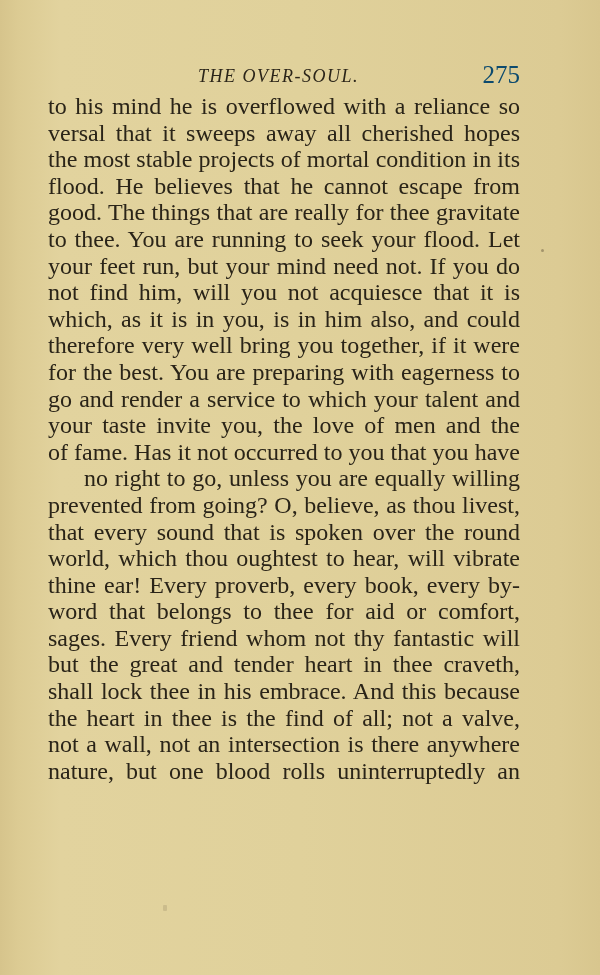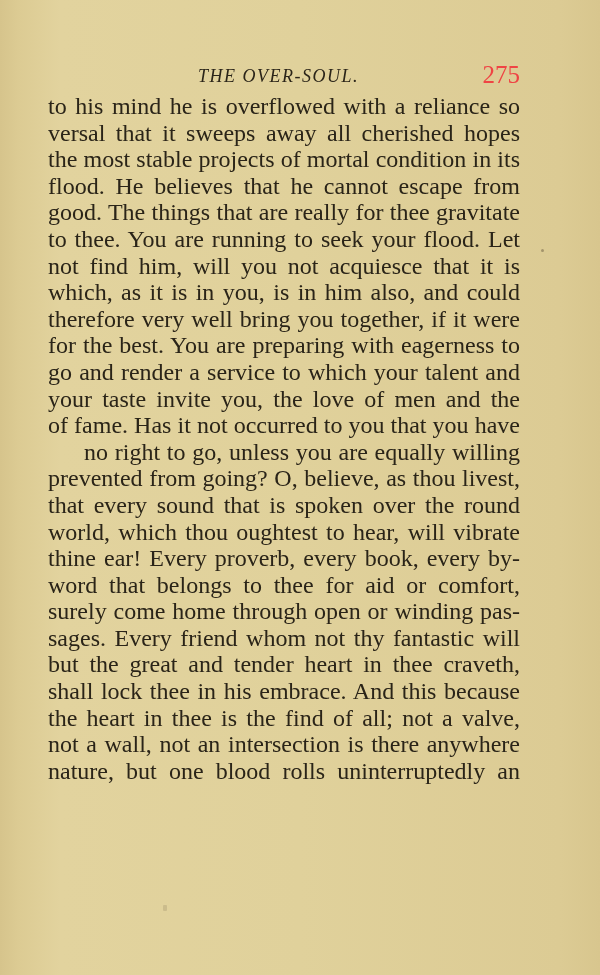--- a/index.html
+++ b/index.html
@@ -38,21 +38,21 @@
     font-size: 18px;
     letter-spacing: 1.5px;
     color: #2b2519;
   }
   .page-number {
     position: absolute;
     right: 0px;
     top: 1px;
     font-family: "Liberation Serif", "DejaVu Serif", serif;
     font-size: 25px;
-    color: #ef4444;
+    color: #0c4a6e;
   }
   .body-text {
     position: absolute;
     top: 93px;
     left: 48px;
     width: 472px;
   }
   .line {
     display: block;
     height: 26.6px;
@@ -85,34 +85,34 @@
     <span class="page-number">275</span>
   </div>
 
   <div class="body-text">
     <span class="line" style="white-space: normal; overflow: hidden;">to his mind he is overflowed with a reliance so uni-</span>
     <span class="line" style="white-space: normal; overflow: hidden;">versal that it sweeps away all cherished hopes and</span>
     <span class="line" style="white-space: normal; overflow: hidden;">the most stable projects of mortal condition in its</span>
     <span class="line" style="white-space: normal; overflow: hidden;">flood.  He believes that he cannot escape from his</span>
     <span class="line" style="white-space: normal; overflow: hidden;">good.  The things that are really for thee gravitate</span>
     <span class="line" style="white-space: normal; overflow: hidden;">to thee.  You are running to seek your flood.  Let</span>
+    <span class="line" style="white-space: normal; overflow: hidden;">your feet run, but your mind need not.  If you do</span>
     <span class="line" style="white-space: normal; overflow: hidden;">not find him, will you not acquiesce that it is best</span>
     <span class="line" style="white-space: normal; overflow: hidden;">which, as it is in you, is in him also, and could</span>
     <span class="line" style="white-space: normal; overflow: hidden;">therefore very well bring you together, if it were</span>
     <span class="line" style="white-space: normal; overflow: hidden;">for the best.  You are preparing with eagerness to</span>
     <span class="line" style="white-space: normal; overflow: hidden;">go and render a service to which your talent and</span>
     <span class="line" style="white-space: normal; overflow: hidden;">your taste invite you, the love of men and the hope</span>
     <span class="line" style="white-space: normal; overflow: hidden;">of fame.  Has it not occurred to you that you have</span>
     <span class="line" style="white-space: normal; overflow: hidden; margin-left: 36px;">no right to go, unless you are equally willing to be</span>
     <span class="line" style="white-space: normal; overflow: hidden;">prevented from going?  O, believe, as thou livest,</span>
     <span class="line" style="white-space: normal; overflow: hidden;">that every sound that is spoken over the round</span>
     <span class="line" style="white-space: normal; overflow: hidden;">world, which thou oughtest to hear, will vibrate on</span>
     <span class="line" style="white-space: normal; overflow: hidden;">thine ear!  Every proverb, every book, every by-</span>
     <span class="line" style="white-space: normal; overflow: hidden;">word that belongs to thee for aid or comfort, shall</span>
-    <span class="line" style="white-space: normal; overflow: hidden;">surely come home through open or winding pas-</span>
     <span class="line" style="white-space: normal; overflow: hidden;">sages.  Every friend whom not thy fantastic will</span>
     <span class="line" style="white-space: normal; overflow: hidden;">but the great and tender heart in thee craveth,</span>
     <span class="line" style="white-space: normal; overflow: hidden;">shall lock thee in his embrace.  And this because</span>
     <span class="line" style="white-space: normal; overflow: hidden;">the heart in thee is the find of all; not a valve,</span>
     <span class="line" style="white-space: normal; overflow: hidden;">not a wall, not an intersection is there anywhere in</span>
     <span class="line last" style="white-space: normal; overflow: hidden;">nature, but one blood rolls uninterruptedly an end-</span>
   </div>
 
   <span class="speck" style="left:541px; top:249px;"></span>
   <span class="speck" style="left:163px; top:905px; opacity:0.25; width:4px; height:6px; border-radius:1px;"></span>

